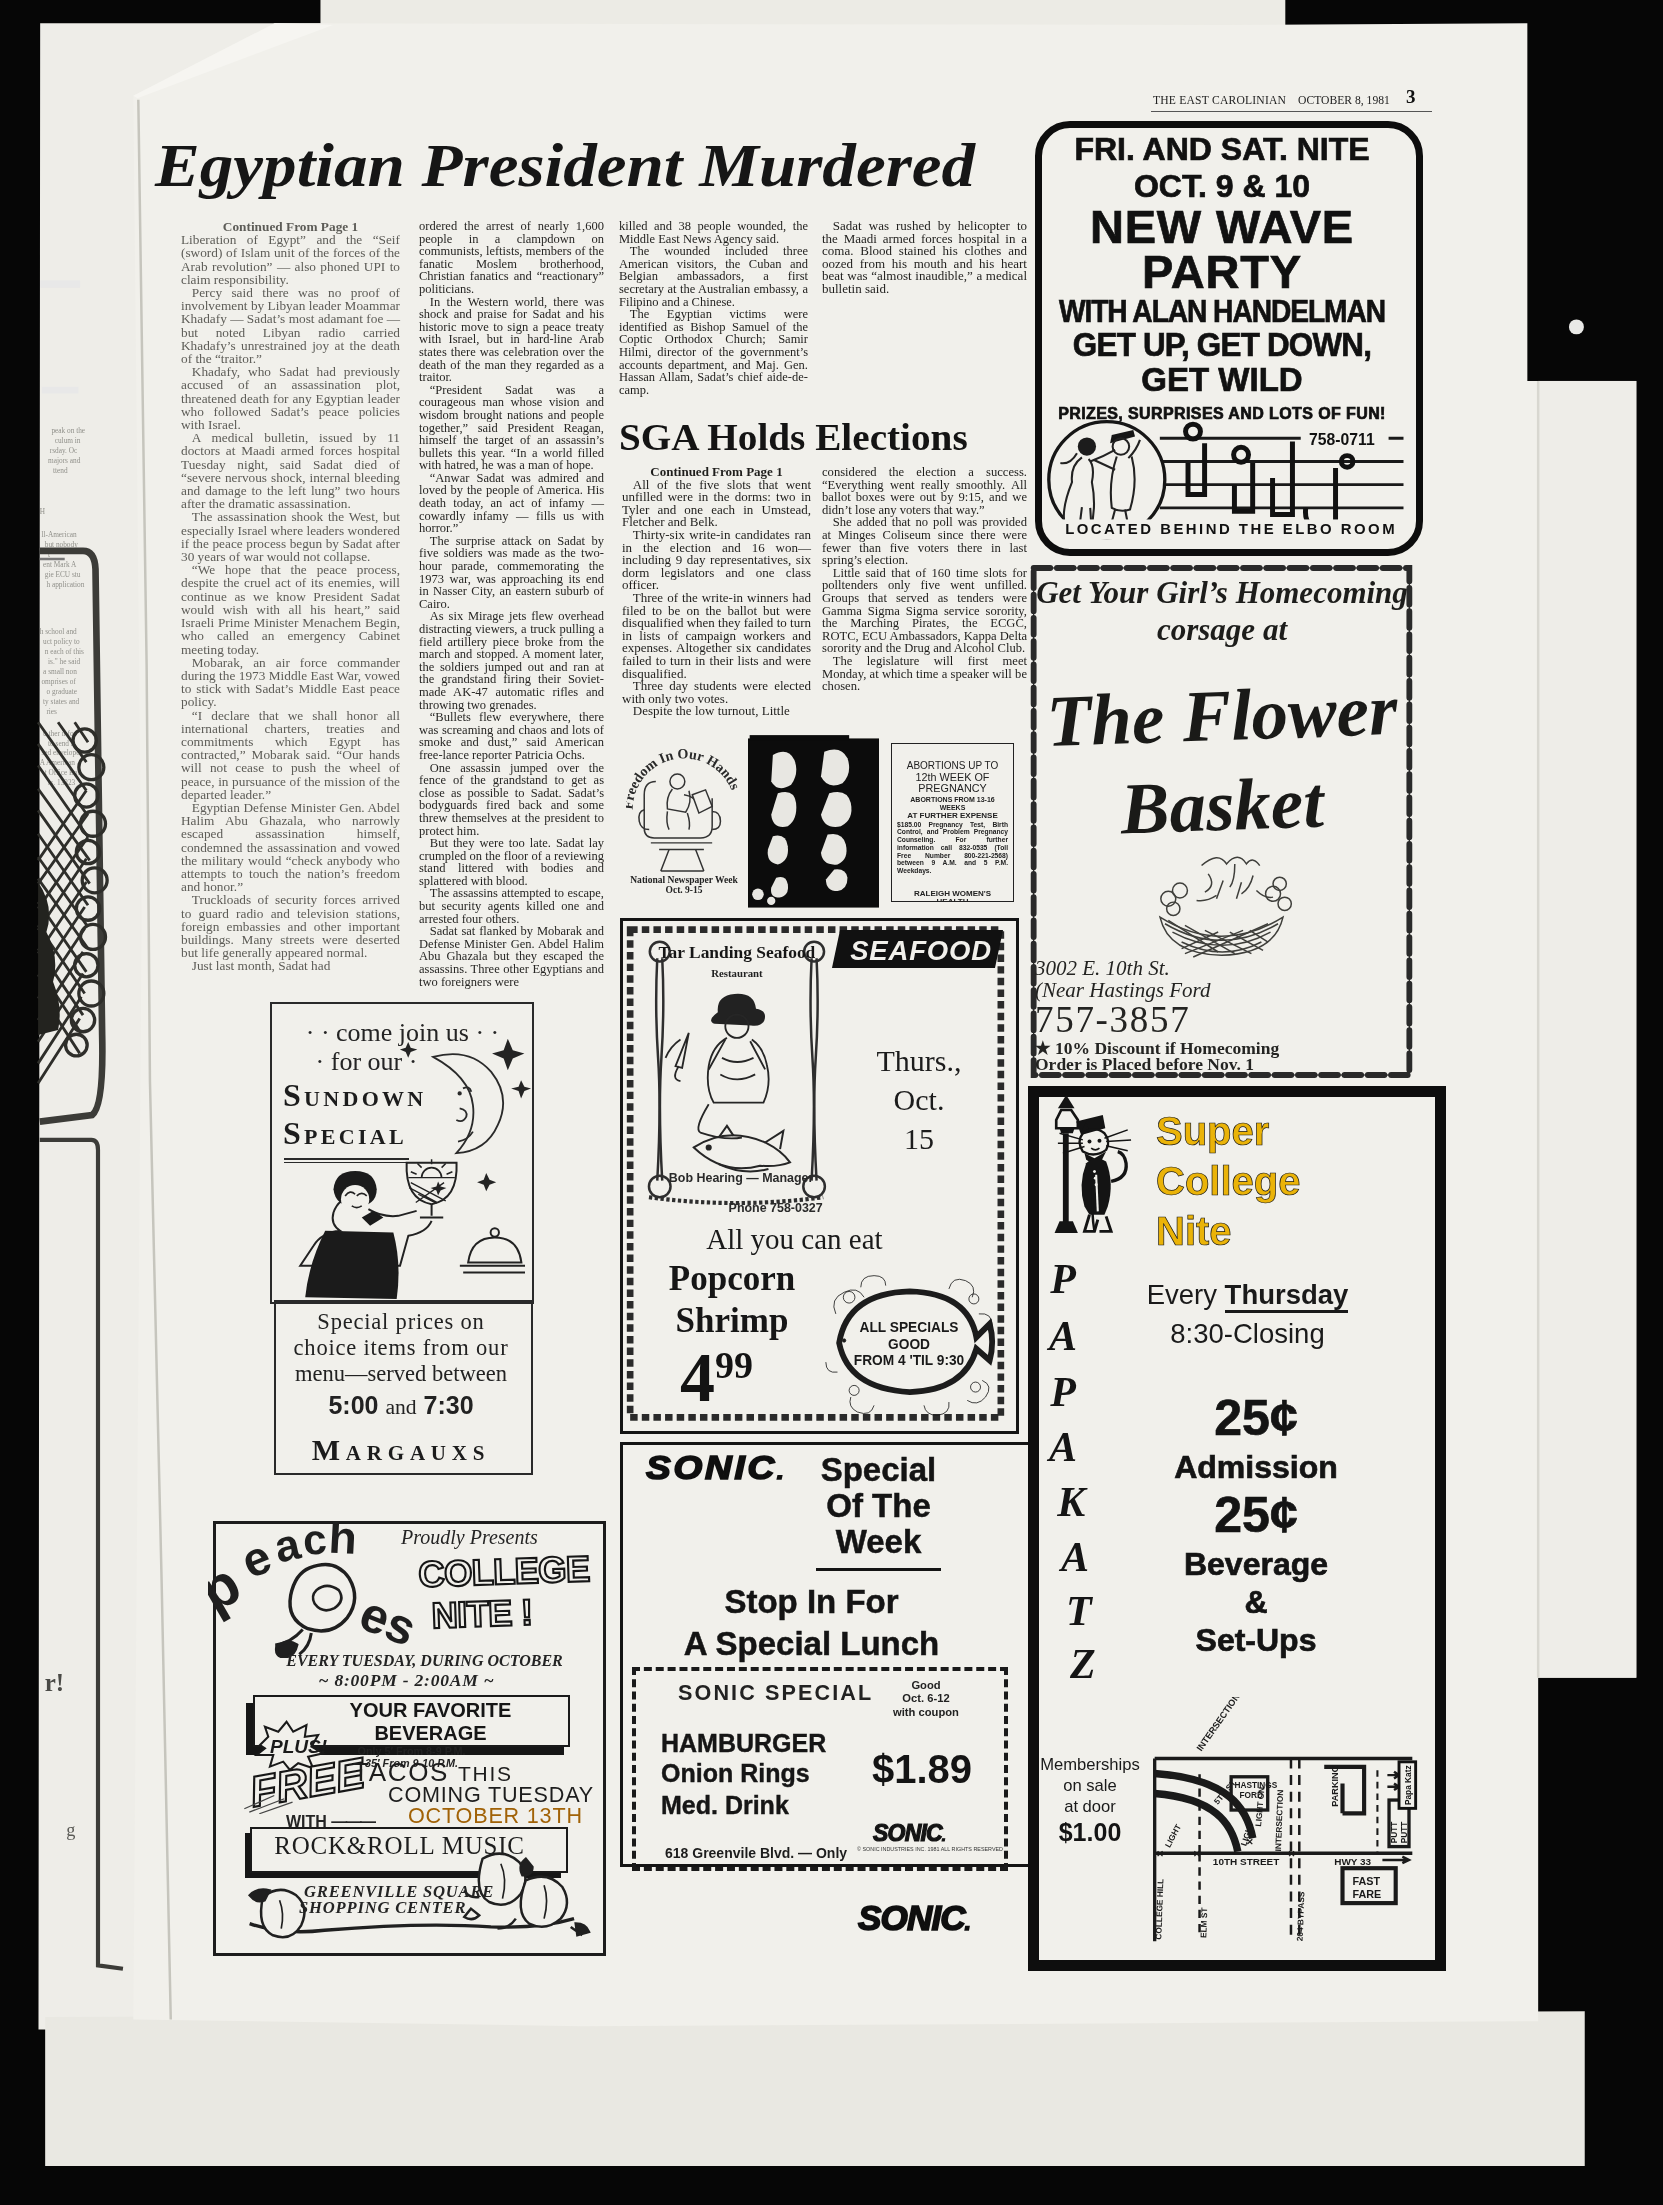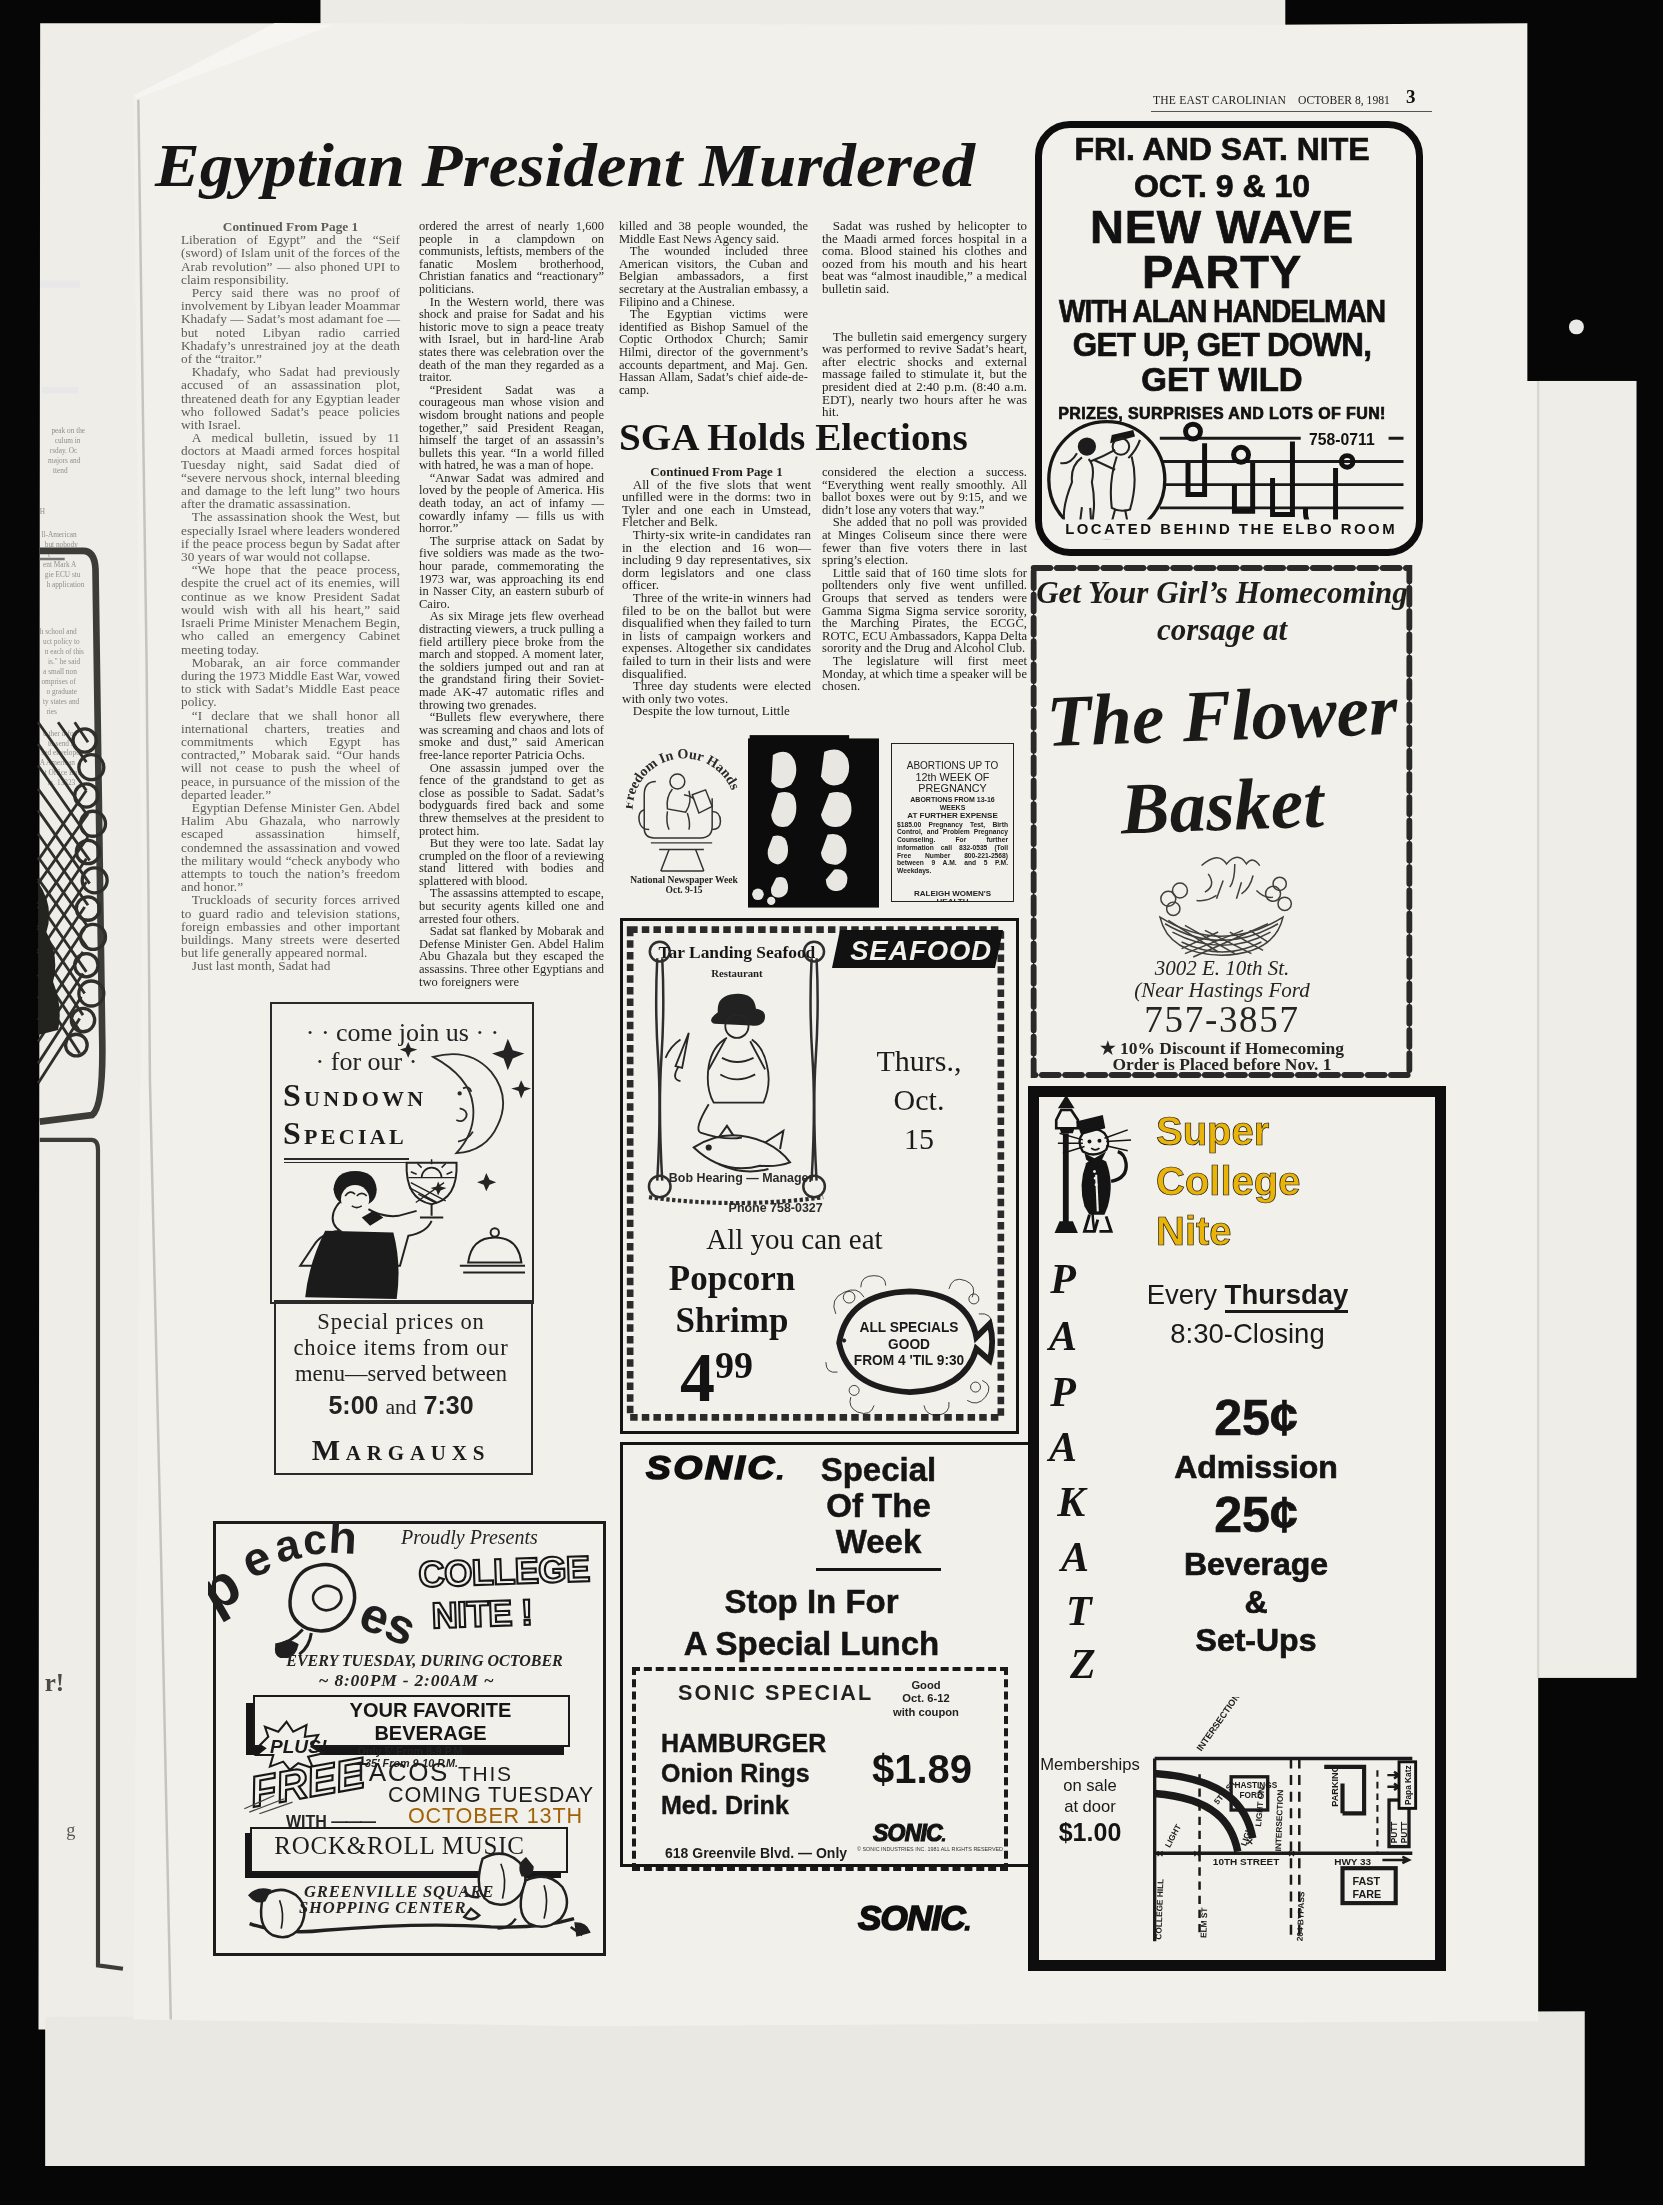--- a/index.html
+++ b/index.html
@@ -78,21 +78,20 @@
 </div>
 
 <div class="col" style="left:619px;top:220px;width:189px;color:#1f1e1c;font-size:12.5px;">
 <p class="noind">killed and 38 people wounded, the Middle East News Agency said.</p>
 <p>The wounded included three American visitors, the Cuban and Belgian ambassadors, a first secretary at the Australian embassy, a Filipino and a Chinese.</p>
 <p>The Egyptian victims were identified as Bishop Samuel of the Coptic Orthodox Church; Samir Hilmi, director of the government’s accounts department, and Maj. Gen. Hassan Allam, Sadat’s chief aide-de-camp.</p>
 </div>
 
 <div class="col" style="left:822px;top:220px;width:205px;color:#1f1e1c;font-size:13px;">
 <p>Sadat was rushed by helicopter to the Maadi armed forces hospital in a coma. Blood stained his clothes and oozed from his mouth and his heart beat was “almost inaudible,” a medical bulletin said.</p>
-<p style="margin-top:35px;">The bulletin said emergency surgery was performed to revive Sadat’s heart, after electric shocks and external massage failed to stimulate it, but the president died at 2:40 p.m. (8:40 a.m. EDT), nearly two hours after he was hit.</p>
 </div>
 
 <div class="abs" style="left:619px;top:416px;width:409px;font-size:37px;font-weight:bold;color:#141414;white-space:nowrap;transform:scaleX(1.06);transform-origin:0 0;">SGA Holds Elections</div>
 
 <div class="col" style="left:622px;top:466px;width:189px;color:#1f1e1c;font-size:13px;">
 <p class="cfp">Continued From Page 1</p>
 <p>All of the five slots that went unfilled were in the dorms: two in Tyler and one each in Umstead, Fletcher and Belk.</p>
 <p>Thirty-six write-in candidates ran in the election and 16 won— including 9 day representatives, six dorm legislators and one class officer.</p>
 <p>Three of the write-in winners had filed to be on the ballot but were disqualified when they failed to turn in lists of campaign workers and expenses. Altogether six candidates failed to turn in their lists and were disqualified.</p>
 <p>Three day students were elected with only two votes.</p>
@@ -195,21 +194,21 @@
 
   <div style="font-size:31px;line-height:37px;font-style:italic;font-weight:bold;">Get Your Girl’s Homecoming</div>
 
   <div style="font-size:31px;line-height:37px;font-style:italic;font-weight:bold;">corsage at</div>
 </div>
 
 <div class="abs" style="left:1035px;top:674px;width:374px;text-align:center;font-size:73px;font-style:italic;font-weight:bold;color:#1a1a18;transform:rotate(-2deg);">The Flower</div>
 
 <div class="abs" style="left:1035px;top:764px;width:374px;text-align:center;font-size:73px;font-style:italic;font-weight:bold;color:#1a1a18;transform:rotate(-2deg);">Basket</div>
 
-<div class="abs" style="left:1035px;top:958px;width:374px;text-align:center;color:#242422;">
+<div class="abs" style="left:1035px;top:958px;width:374px;text-align:left;color:#242422;">
 
   <div style="font-size:21px;line-height:21.6px;font-style:italic;">3002 E. 10th St.</div>
   <div style="font-size:21px;line-height:21.6px;font-style:italic;">(Near Hastings Ford</div>
 
   <div style="font-size:37px;line-height:37px;letter-spacing:1.7px;">757-3857</div>
 
   <div style="font-size:17.5px;line-height:16.6px;font-weight:bold;margin-top:1.7px;">★ 10% Discount if Homecoming</div>
   <div style="font-size:17.5px;line-height:16.6px;font-weight:bold;">Order is Placed before Nov. 1</div>
 </div>
 

